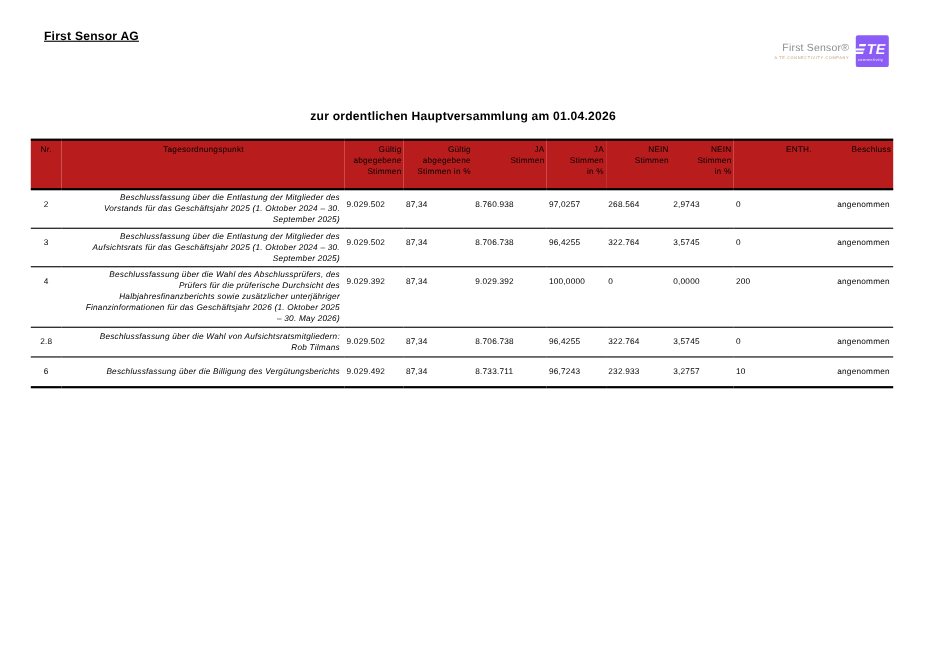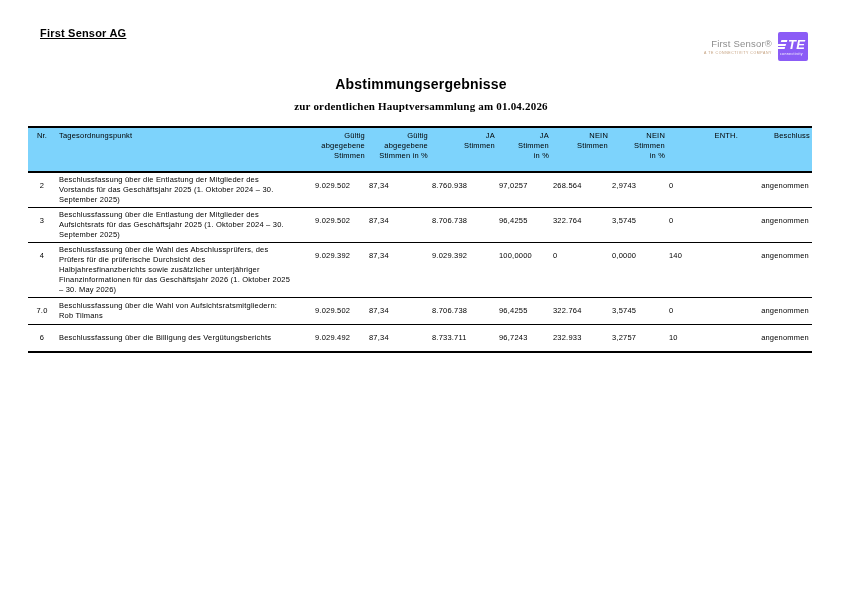--- a/index.html
+++ b/index.html
@@ -104,21 +104,20 @@
   }
   .doc-subtitle {
     position: absolute;
     top: 100px;
     left: 0;
     width: 842px;
     text-align: center;
     font-size: 11px;
     font-weight: bold;
     letter-spacing: 0.2px;
-    font-family: Liberation Serif, serif;
   }
   .table-wrap {
     position: absolute;
     left: 28px;
     top: 126px;
     width: 784px;
   }
   table {
     border-collapse: collapse;
     table-layout: fixed;
@@ -133,46 +132,47 @@
   col.c-valid     { width: 54px; }
   col.c-valid_pct { width: 63px; }
   col.c-yes       { width: 67px; }
   col.c-yes_pct   { width: 54px; }
   col.c-no        { width: 59px; }
   col.c-no_pct    { width: 57px; }
   col.c-abstain   { width: 73px; }
   col.c-decision  { width: 72px; }
   thead tr { height: 45px; }
   thead th {
-    background: #7dd3fc;
+    background: #b91c1c;
     border-top: 2px solid #000;
     border-bottom: 2px solid #000;
     vertical-align: top;
     padding: 3px 2px 2px 2px;
     font-weight: normal;
     white-space: pre-line;
     text-align: right;
   }
   thead th.col-nr    { text-align: center; }
-  thead th.col-topic { text-align: left; padding-left: 3px; }
+  thead th.col-topic { text-align: center; padding-left: 3px; }
   tbody td {
     border-top: 1px solid #000;
     vertical-align: top;
     padding: 1px 2px;
   }
   tbody tr:nth-child(1), tbody tr:nth-child(2) { height: 31px; }
   tbody tr:nth-child(3) { height: 50px; }
   tbody tr:nth-child(4), tbody tr:nth-child(5) { height: 27px; }
   tbody tr:nth-child(6) { height: 24px; }
   td.nr    { text-align: center; padding-top: 8px; }
   td.topic {
     vertical-align: middle;
-    text-align: left;
+    text-align: right;
     padding: 2px 4px 2px 3px;
     white-space: pre-line;
+    font-style: italic;
   }
   td.num      { padding-top: 8px; }
   td.decision { text-align: right; padding-top: 8px; padding-right: 3px; }
 </style>
 </head>
 <body>
 
 <div class="page">
 
   <div class="company-name">First Sensor AG</div>
@@ -188,21 +188,20 @@
             <i></i>
             <i></i>
             <i></i>
           </span>
         <span class="te-text">TE</span>
       </div>
       <div class="te-sub">connectivity</div>
     </div>
   </div>
 
-  <div class="doc-title">Abstimmungsergebnisse</div>
 
   <div class="doc-subtitle">zur ordentlichen Hauptversammlung am 01.04.2026</div>
 
   <div class="table-wrap">
     <table>
       <colgroup>
         <col class="c-nr">
           <col class="c-topic">
           <col class="c-valid">
           <col class="c-valid_pct">
@@ -272,25 +271,25 @@
 Prüfers für die prüferische Durchsicht des
 Halbjahresfinanzberichts sowie zusätzlicher unterjähriger
 Finanzinformationen für das Geschäftsjahr 2026 (1. Oktober 2025
 – 30. May 2026)</td>
     <td class="num">9.029.392</td>
     <td class="num">87,34</td>
     <td class="num">9.029.392</td>
     <td class="num">100,0000</td>
     <td class="num">0</td>
     <td class="num">0,0000</td>
-    <td class="num">140</td>
-    <td class="decision">angenommen</td>
-  </tr>
-          <tr>
-    <td class="nr">7.0</td>
+    <td class="num">200</td>
+    <td class="decision">angenommen</td>
+  </tr>
+          <tr>
+    <td class="nr">2.8</td>
     <td class="topic">Beschlussfassung über die Wahl von Aufsichtsratsmitgliedern:
 Rob Tilmans</td>
     <td class="num">9.029.502</td>
     <td class="num">87,34</td>
     <td class="num">8.706.738</td>
     <td class="num">96,4255</td>
     <td class="num">322.764</td>
     <td class="num">3,5745</td>
     <td class="num">0</td>
     <td class="decision">angenommen</td>

